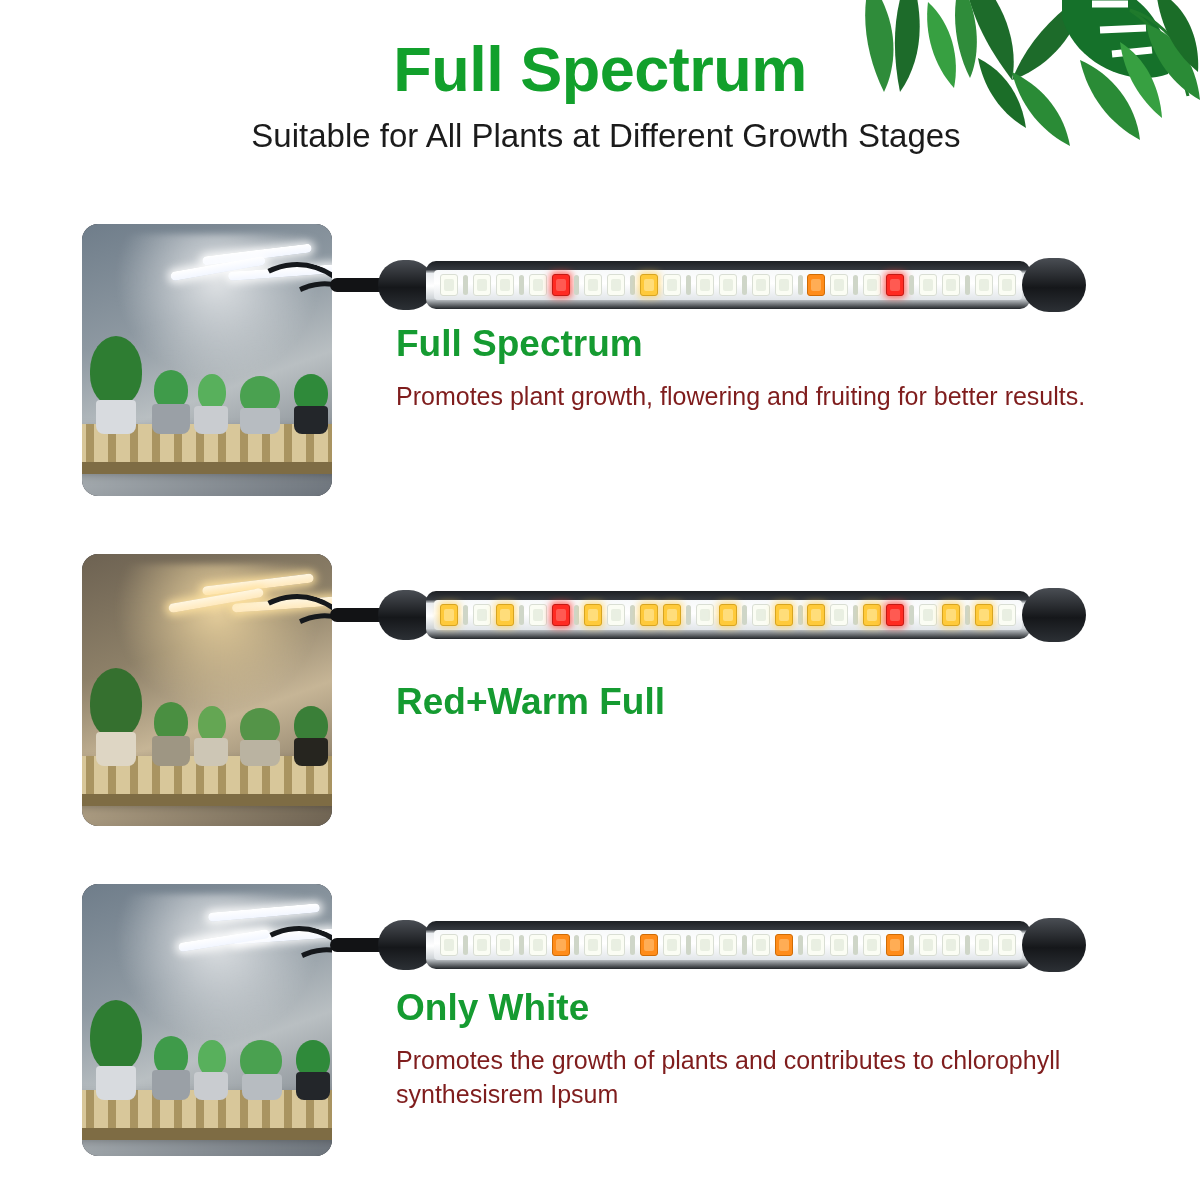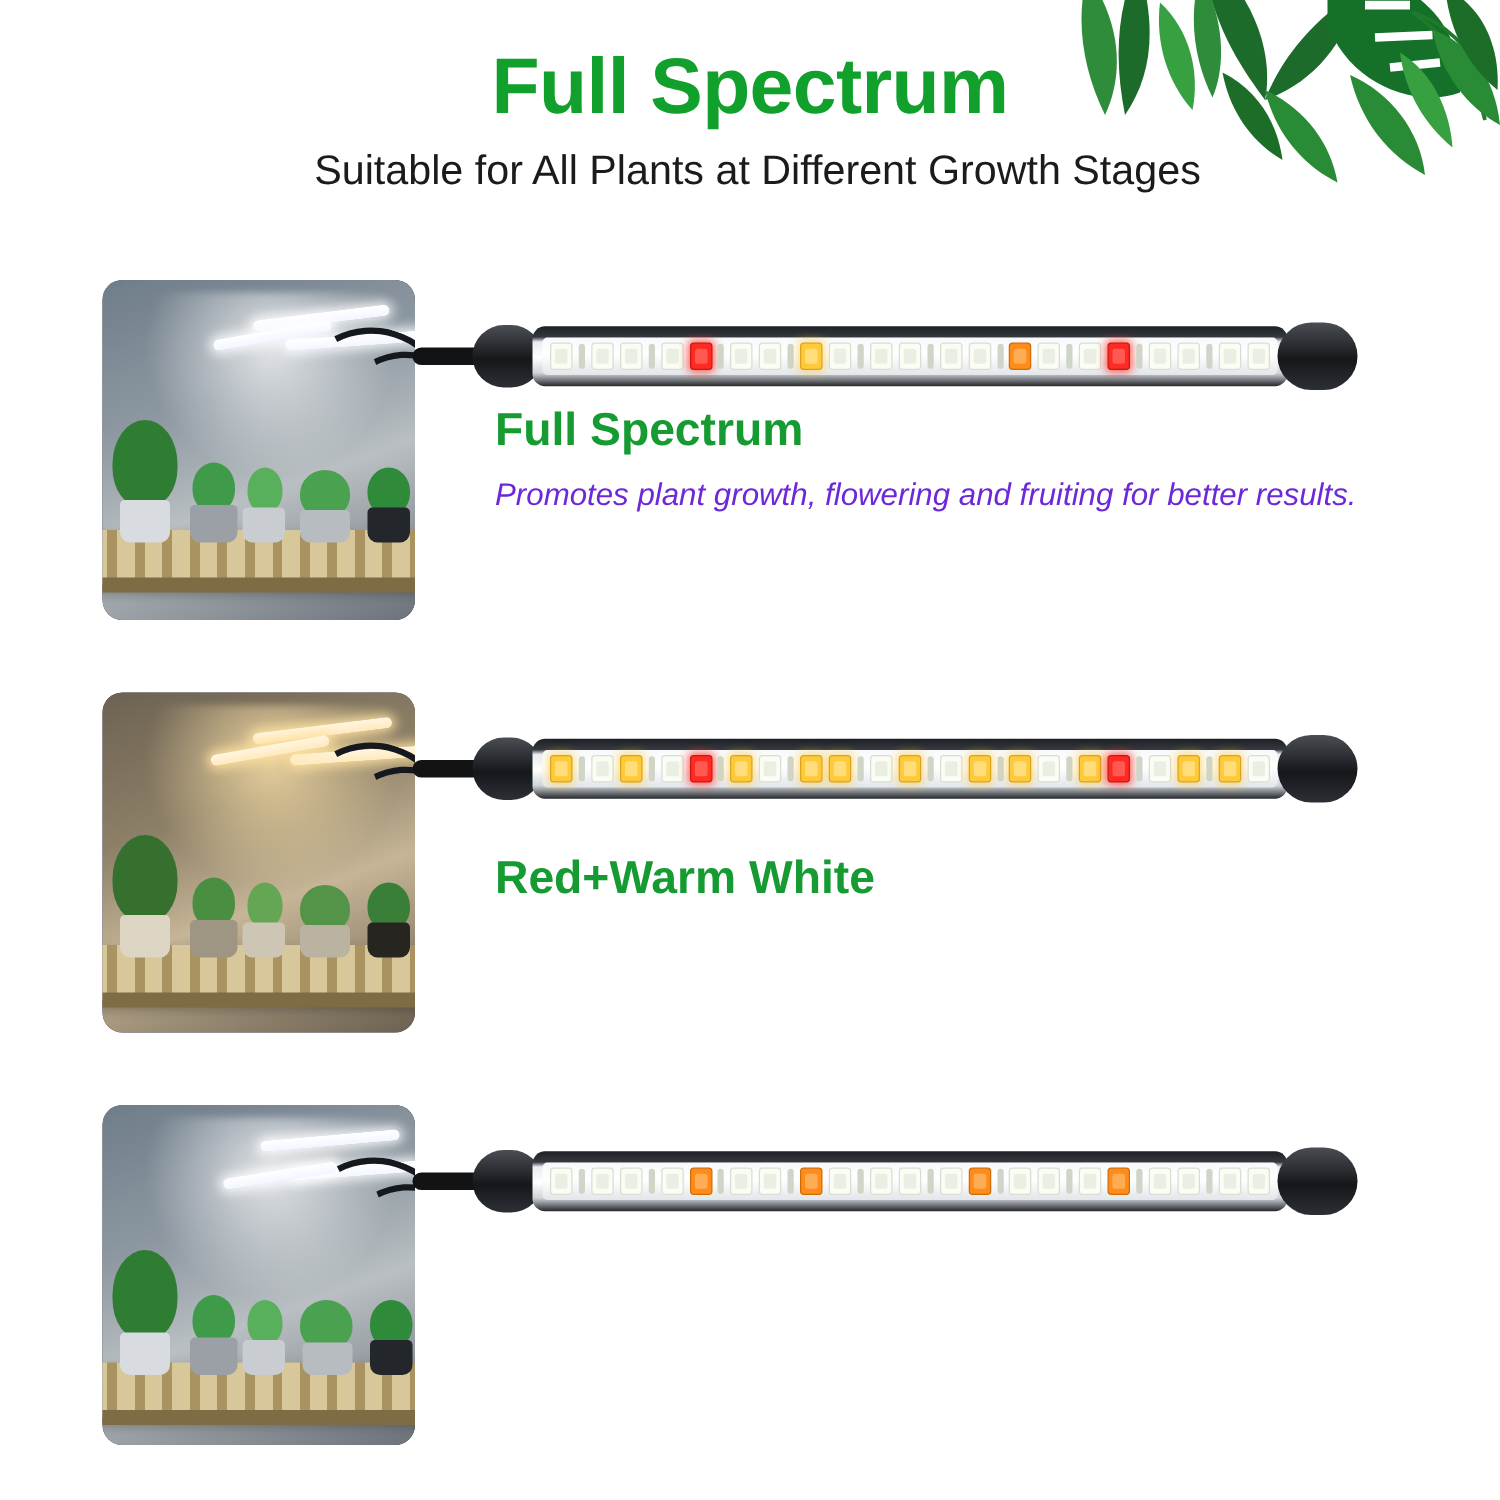--- a/index.html
+++ b/index.html
@@ -221,25 +221,24 @@
   }
   .feat-title {
     font-size: 37px;
     font-weight: bold;
     color: #159b31;
     margin: 0;
     line-height: 1.1;
   }
   .feat-desc {
     font-size: 25px;
-    color: #6d28d9;
+    color: #7f1d1d;
     margin: 14px 0 0 0;
     line-height: 1.38;
     max-width: 700px;
-    font-style: italic;
   }
 </style>
 </head>
 <body>
 
 <div class="foliage">
   <svg width="540" height="150" viewBox="0 0 540 150" xmlns="http://www.w3.org/2000/svg">
     <g fill="#1d6b2a">
       <path d="M300 -40 C 340 -10, 360 40, 352 80 C 330 50, 310 20, 300 -40 Z"></path>
       <path d="M352 80 C 392 66, 420 30, 424 -6 C 392 16, 366 44, 352 80 Z"></path>
@@ -418,21 +417,21 @@
           <span class="led warm"></span>
         <span class="led sep"></span>
           <span class="led warm"></span>
           <span class="led"></span>
       </div>
     </div>
     <div class="endcap-right"></div>
   </div>
 
   <div class="textblock" style="top:140px;">
-    <h2 class="feat-title">Red+Warm White</h2>
+    <h2 class="feat-title">Red+Warm Full</h2>
   </div>
 </div>
 
 <div class="row row-3">
 
   <div class="thumb">
     <div class="thumb-inner">
       <div class="wall"></div>
       <div class="glow"></div>
       <div class="lamp-tube" style="left:126px; top:24px; width:112px; transform:rotate(-5deg);"></div>
@@ -491,14 +490,16 @@
           <span class="led"></span>
         <span class="led sep"></span>
           <span class="led"></span>
           <span class="led"></span>
       </div>
     </div>
     <div class="endcap-right"></div>
   </div>
 
   <div class="textblock" style="top:116px;">
+    <h2 class="feat-title">Only White</h2>
+    <p class="feat-desc">Promotes the growth of plants and contributes to chlorophyll synthesisrem Ipsum</p>
   </div>
 </div>
 
 </body></html>

